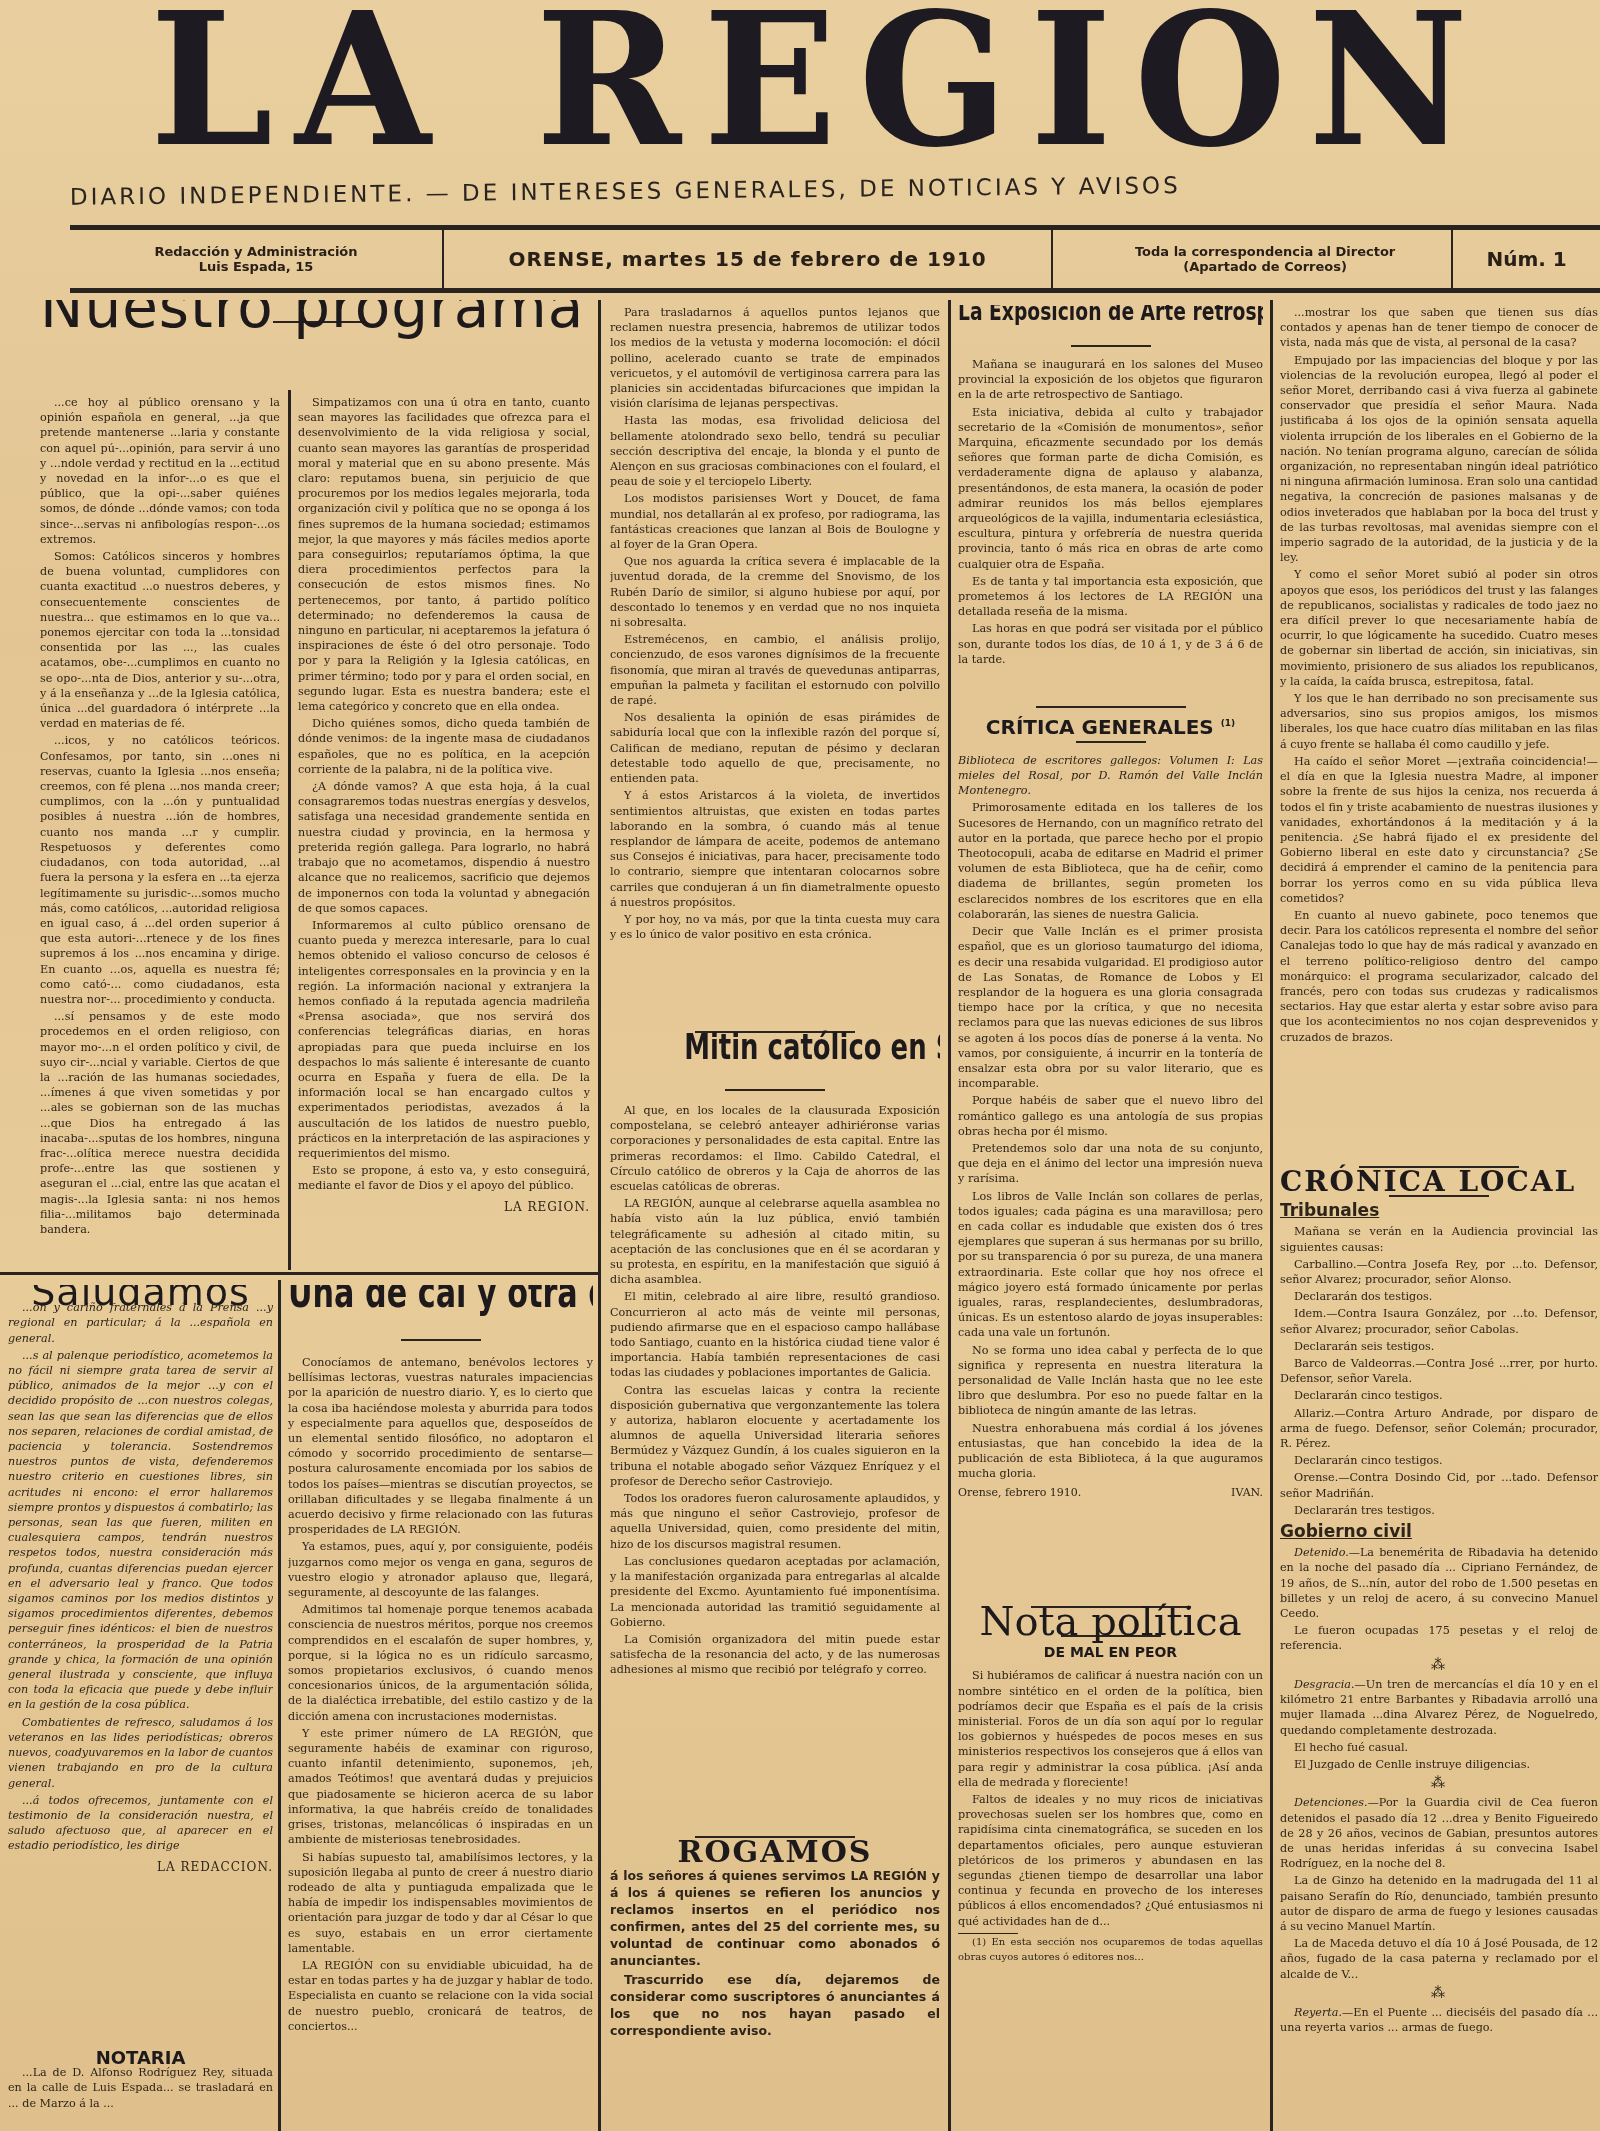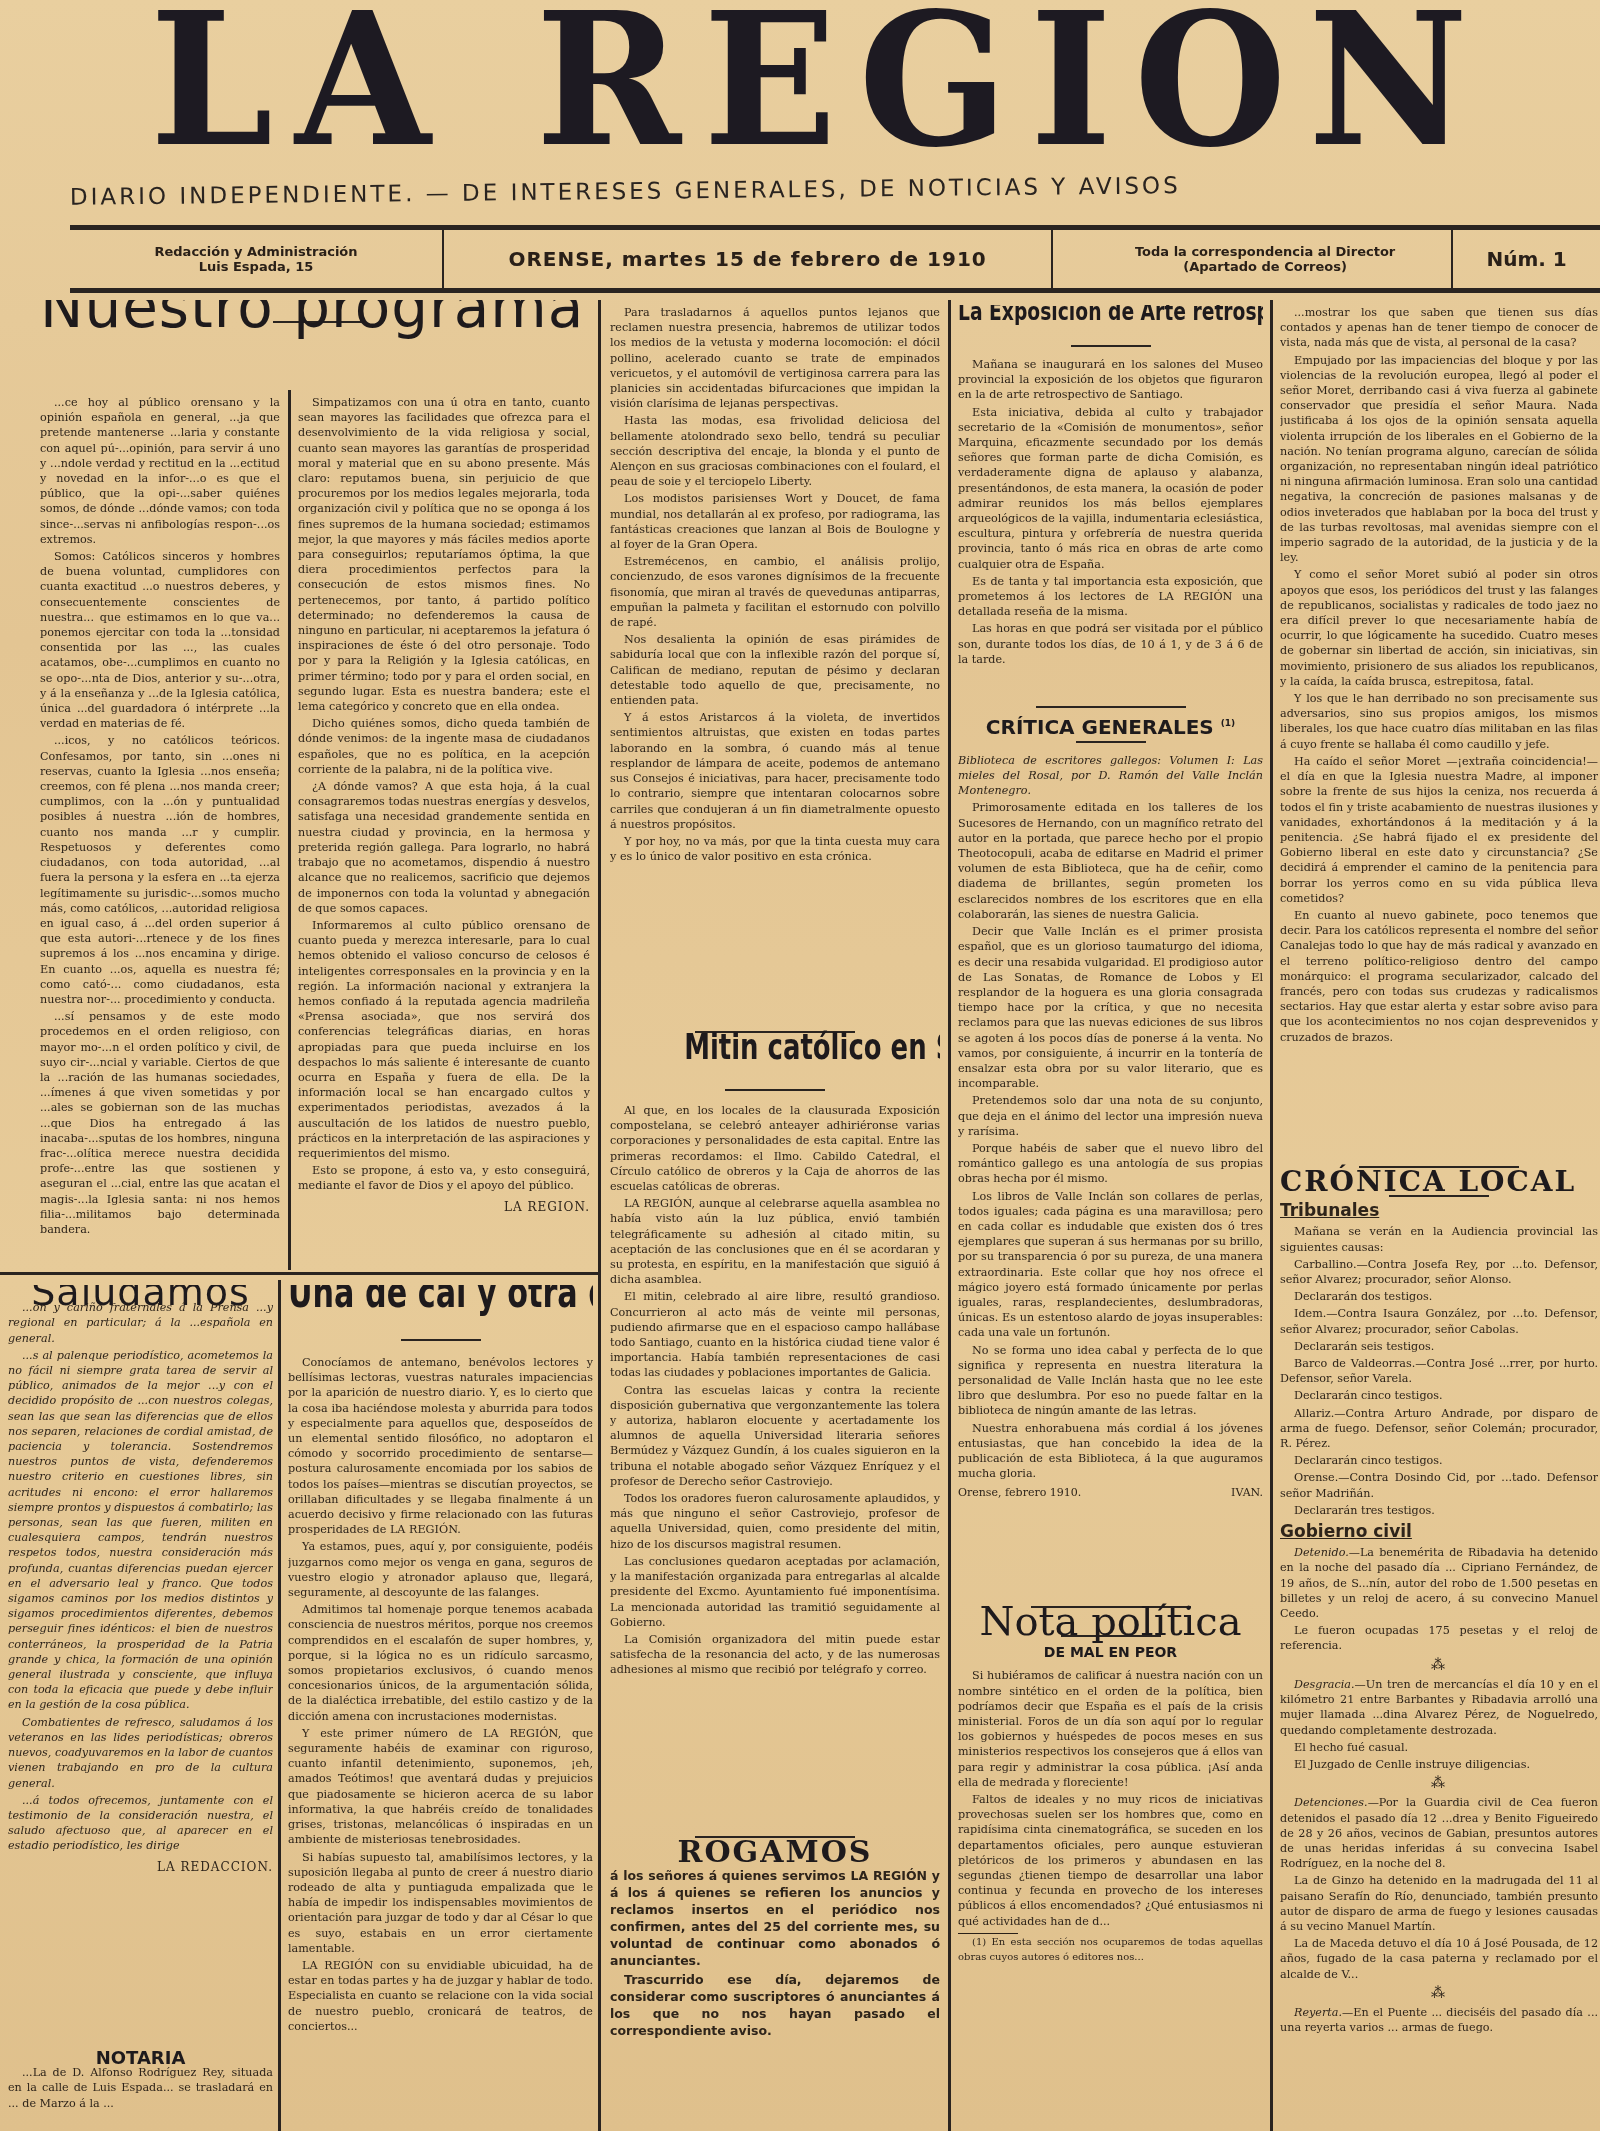--- a/index.html
+++ b/index.html
@@ -107,20 +107,21 @@
     <p>Admitimos tal homenaje porque tenemos acabada consciencia de nuestros méritos, porque nos creemos comprendidos en el escalafón de super hombres, y, porque, si la lógica no es un ridículo sarcasmo, somos propietarios exclusivos, ó cuando menos concesionarios únicos, de la argumentación sólida, de la dialéctica irrebatible, del estilo castizo y de la dicción amena con incrustaciones modernistas.</p>
     <p>Y este primer número de LA REGIÓN, que seguramente habéis de examinar con riguroso, cuanto infantil detenimiento, suponemos, ¡eh, amados Teótimos! que aventará dudas y prejuicios que piadosamente se hicieron acerca de su labor informativa, la que habréis creído de tonalidades grises, tristonas, melancólicas ó inspiradas en un ambiente de misteriosas tenebrosidades.</p>
     <p>Si habías supuesto tal, amabilísimos lectores, y la suposición llegaba al punto de creer á nuestro diario rodeado de alta y puntiaguda empalizada que le había de impedir los indispensables movimientos de orientación para juzgar de todo y dar al César lo que es suyo, estabais en un error ciertamente lamentable.</p>
     <p>LA REGIÓN con su envidiable ubicuidad, ha de estar en todas partes y ha de juzgar y hablar de todo. Especialista en cuanto se relacione con la vida social de nuestro pueblo, cronicará de teatros, de conciertos...</p>
   </div>
 
   <div class="col" style="left:610px;top:305px;width:330px;height:710px;">
     <p>Para trasladarnos á aquellos puntos lejanos que reclamen nuestra presencia, habremos de utilizar todos los medios de la vetusta y moderna locomoción: el dócil pollino, acelerado cuanto se trate de empinados vericuetos, y el automóvil de vertiginosa carrera para las planicies sin accidentadas bifurcaciones que impidan la visión clarísima de lejanas perspectivas.</p>
     <p>Hasta las modas, esa frivolidad deliciosa del bellamente atolondrado sexo bello, tendrá su peculiar sección descriptiva del encaje, la blonda y el punto de Alençon en sus graciosas combinaciones con el foulard, el peau de soie y el terciopelo Liberty.</p>
     <p>Los modistos parisienses Wort y Doucet, de fama mundial, nos detallarán al ex profeso, por radiograma, las fantásticas creaciones que lanzan al Bois de Boulogne y al foyer de la Gran Opera.</p>
+    <p>Que nos aguarda la crítica severa é implacable de la juventud dorada, de la cremme del Snovismo, de los Rubén Darío de similor, si alguno hubiese por aquí, por descontado lo tenemos y en verdad que no nos inquieta ni sobresalta.</p>
     <p>Estremécenos, en cambio, el análisis prolijo, concienzudo, de esos varones dignísimos de la frecuente fisonomía, que miran al través de quevedunas antiparras, empuñan la palmeta y facilitan el estornudo con polvillo de rapé.</p>
     <p>Nos desalienta la opinión de esas pirámides de sabiduría local que con la inflexible razón del porque sí, Califican de mediano, reputan de pésimo y declaran detestable todo aquello de que, precisamente, no entienden pata.</p>
     <p>Y á estos Aristarcos á la violeta, de invertidos sentimientos altruistas, que existen en todas partes laborando en la sombra, ó cuando más al tenue resplandor de lámpara de aceite, podemos de antemano sus Consejos é iniciativas, para hacer, precisamente todo lo contrario, siempre que intentaran colocarnos sobre carriles que condujeran á un fin diametralmente opuesto á nuestros propósitos.</p>
     <p>Y por hoy, no va más, por que la tinta cuesta muy cara y es lo único de valor positivo en esta crónica.</p>
   </div>
   <div class="col" style="left:610px;top:1025px;width:330px;height:760px;">
     <div class="short-rule" style="width:160px;"></div>
     <div style="height:44px;text-align:center;">
       <span class="head h-cond" style="font-size:36px;transform-origin:center;">Mitin católico en Santiago</span>
     </div>
@@ -153,22 +154,22 @@
   <div class="col" style="left:958px;top:700px;width:305px;height:850px;">
     <div class="short-rule" style="width:150px;"></div>
     <div class="head" style="font-family:'DejaVu Sans',sans-serif;font-size:20px;margin:8px 0 4px;">
       <span>CRÍTICA GENERALES</span>
       <sup style="font-size:9px;">(1)</sup>
     </div>
     <div class="short-rule" style="width:70px;margin-bottom:10px;"></div>
     <p class="i" style="text-indent:0;">Biblioteca de escritores gallegos: Volumen I: Las mieles del Rosal, por D. Ramón del Valle Inclán Montenegro.</p>
     <p>Primorosamente editada en los talleres de los Sucesores de Hernando, con un magnífico retrato del autor en la portada, que parece hecho por el propio Theotocopuli, acaba de editarse en Madrid el primer volumen de esta Biblioteca, que ha de ceñir, como diadema de brillantes, según prometen los esclarecidos nombres de los escritores que en ella colaborarán, las sienes de nuestra Galicia.</p>
     <p>Decir que Valle Inclán es el primer prosista español, que es un glorioso taumaturgo del idioma, es decir una resabida vulgaridad. El prodigioso autor de Las Sonatas, de Romance de Lobos y El resplandor de la hoguera es una gloria consagrada tiempo hace por la crítica, y que no necesita reclamos para que las nuevas ediciones de sus libros se agoten á los pocos días de ponerse á la venta. No vamos, por consiguiente, á incurrir en la tontería de ensalzar esta obra por su valor literario, que es incomparable.</p>
+    <p>Porque habéis de saber que el nuevo libro del romántico gallego es una antología de sus propias obras hecha por él mismo.</p>
     <p>Pretendemos solo dar una nota de su conjunto, que deja en el ánimo del lector una impresión nueva y rarísima.</p>
-    <p>Porque habéis de saber que el nuevo libro del romántico gallego es una antología de sus propias obras hecha por él mismo.</p>
     <p>Los libros de Valle Inclán son collares de perlas, todos iguales; cada página es una maravillosa; pero en cada collar es indudable que existen dos ó tres ejemplares que superan á sus hermanas por su brillo, por su transparencia ó por su pureza, de una manera extraordinaria. Este collar que hoy nos ofrece el mágico joyero está formado únicamente por perlas iguales, raras, resplandecientes, deslumbradoras, únicas. Es un estentoso alardo de joyas insuperables: cada una vale un fortunón.</p>
     <p>No se forma uno idea cabal y perfecta de lo que significa y representa en nuestra literatura la personalidad de Valle Inclán hasta que no lee este libro que deslumbra. Por eso no puede faltar en la biblioteca de ningún amante de las letras.</p>
     <p>Nuestra enhorabuena más cordial á los jóvenes entusiastas, que han concebido la idea de la publicación de esta Biblioteca, á la que auguramos mucha gloria.</p>
     <div style="display:flex;justify-content:space-between;font-size:11px;margin-top:4px;">
       <span>Orense, febrero 1910.</span>
       <span>IVAN.</span>
     </div>
   </div>
   <div class="col" style="left:958px;top:1600px;width:305px;height:531px;">
     <div class="short-rule" style="width:160px;"></div>

